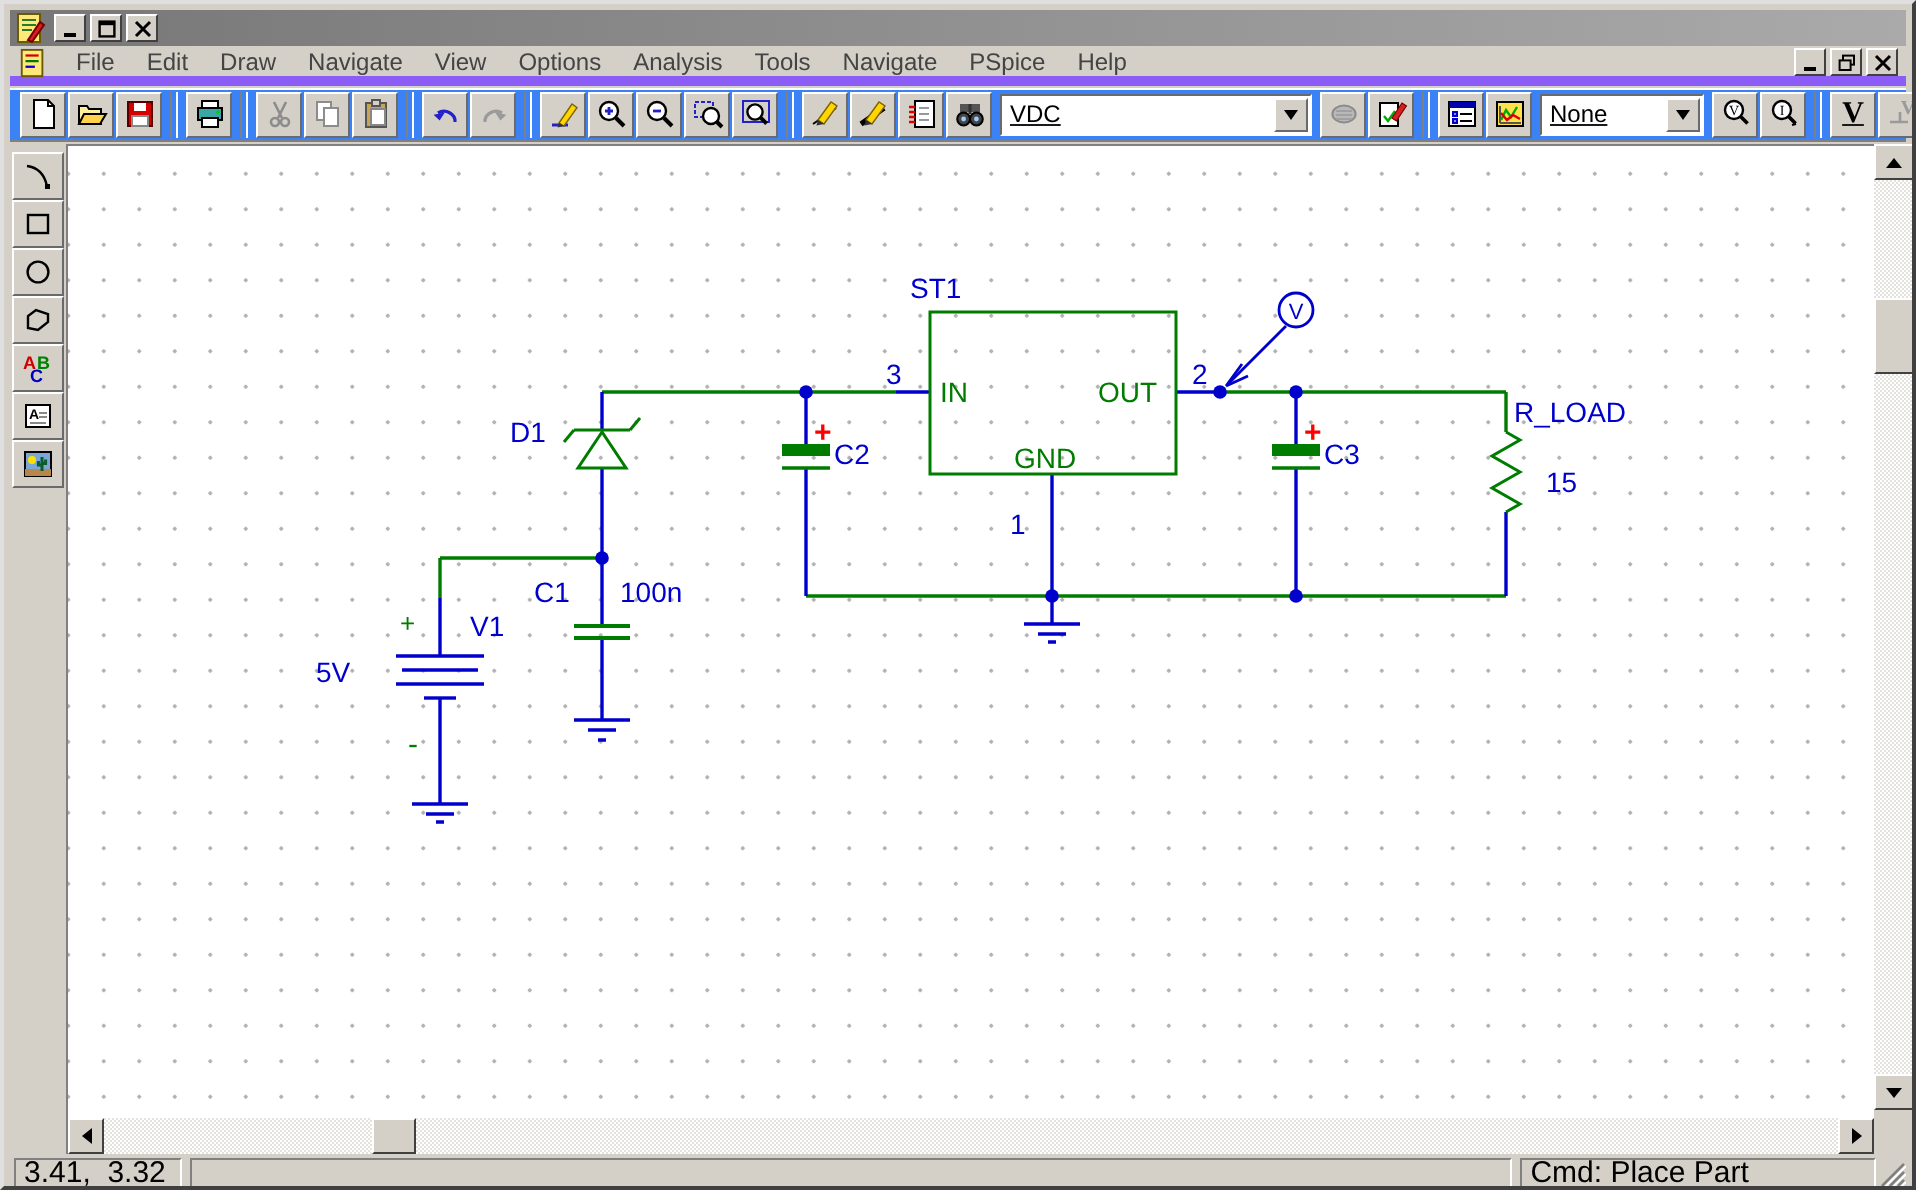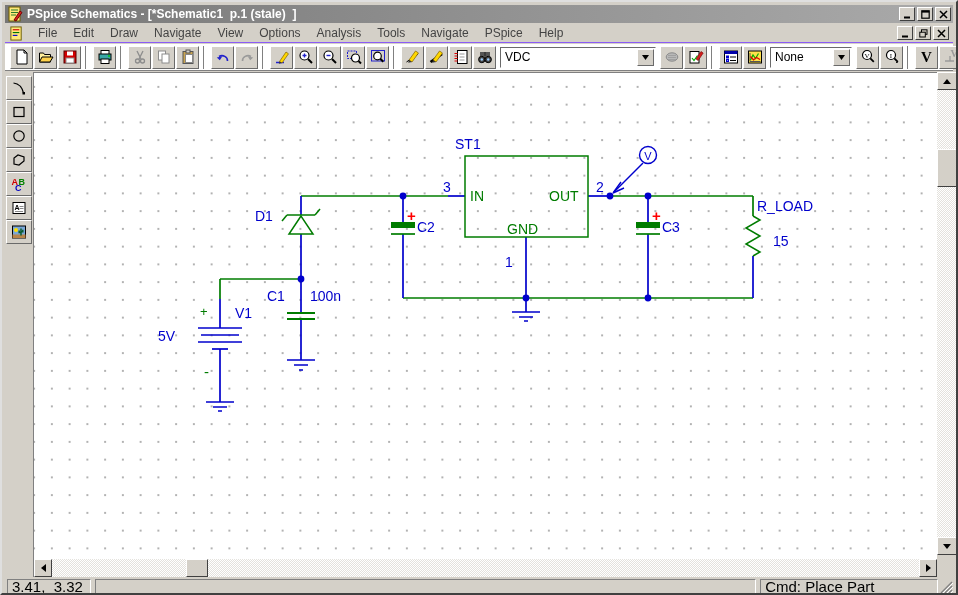--- a/index.html
+++ b/index.html
@@ -13,27 +13,27 @@
   .titlebar{position:absolute;left:3px;top:3px;width:948px;height:18px;
     background:linear-gradient(to right,#777777,#aaaaaa);
     display:flex;align-items:center;padding:0 2px;}
   .titlebar .ticon{width:16px;height:16px;margin-right:4px;flex:0 0 auto;}
   .title-text{color:#fff;font-weight:bold;white-space:pre;font-size:12px;flex:1 1 auto;overflow:hidden;}
   .winbtns{display:flex;gap:2px;}
   .wbtn{width:16px;height:14px;background:#d4d0c8;border:1px solid;
     border-color:#fff #404040 #404040 #fff;display:flex;align-items:center;justify-content:center;}
   
   .menubar{position:absolute;left:3px;top:22px;width:948px;height:19px;background:#d4d0c8;
-    display:flex;align-items:center;border-bottom:1px solid #8b5cf6;}
+    display:flex;align-items:center;border-bottom:5px solid #8b5cf6;}
   .menubar .micon{width:15px;height:15px;margin:0 6px 0 4px;}
   .menu-item{padding:2px 8px;color:#444;}
   .menubar .spacer{flex:1 1 auto;}
   
-  .toolbar{position:absolute;left:3px;top:42px;width:948px;height:27px;background:#ffffff;
-    display:flex;align-items:center;padding-left:5px;gap:1px;border-bottom:1px solid #808080;box-shadow:0 1px 0 #fff inset;}
+  .toolbar{position:absolute;left:3px;top:42px;width:948px;height:27px;background:#3b82f6;
+    display:flex;align-items:center;padding-left:5px;gap:1px;border-bottom:1px solid #808080;box-shadow:0 1px 0 #fff inset;text-decoration:underline;}
   .tbtn{width:23px;height:23px;background:#d4d0c8;border:1px solid;flex:0 0 auto;
     border-color:#ffffff #6a6a6a #6a6a6a #ffffff;display:flex;align-items:center;justify-content:center;}
   .tsep{width:4px;height:23px;margin:0 3px;border-left:1px solid #808080;border-right:1px solid #ffffff;flex:0 0 auto;}
   .combo{height:21px;background:#fff;border:1px solid;border-color:#6a6a6a #fff #fff #6a6a6a;
     display:flex;align-items:center;margin:0 3px;flex:0 0 auto;}
   .combo .cval{padding:0 4px;font-size:12px;color:#000;flex:1 1 auto;}
   .combo .cbtn{width:17px;height:17px;margin:1px;background:#d4d0c8;border:1px solid;
     border-color:#fff #6a6a6a #6a6a6a #fff;display:flex;align-items:center;justify-content:center;font-size:8px;color:#000;}
   .combo.part{width:156px;}
   .combo.marker{width:82px;}
@@ -74,21 +74,20 @@
 <body>
 
 <div class="window">
 
   <div class="titlebar">
     <svg class="ticon" viewBox="0 0 16 16">
       <rect x="2" y="1" width="11" height="14" fill="#ffe87a" stroke="#6a5a00"></rect>
       <path d="M4 4h7M4 6.5h7M4 9h5" stroke="#2a7a2a" stroke-width="1"></path>
       <path d="M7 14 L13 5 L15 6.5 L9 15 Z" fill="#d42020" stroke="#700"></path>
     </svg>
-    <span class="title-text">PSpice Schematics - [*Schematic1  p.1 (stale)  ]</span>
     <span class="winbtns">
       <span class="wbtn">
         <svg width="9" height="9" viewBox="0 0 9 9">
             <rect x="1" y="6.5" width="6" height="2" fill="#000"></rect>
           </svg>
       </span>
       <span class="wbtn">
         <svg width="9" height="9" viewBox="0 0 9 9">
             <rect x="0.8" y="0.8" width="7.4" height="7.4" fill="none" stroke="#000" stroke-width="1.2"></rect>
             <rect x="0.8" y="0.8" width="7.4" height="1.8" fill="#000"></rect>

